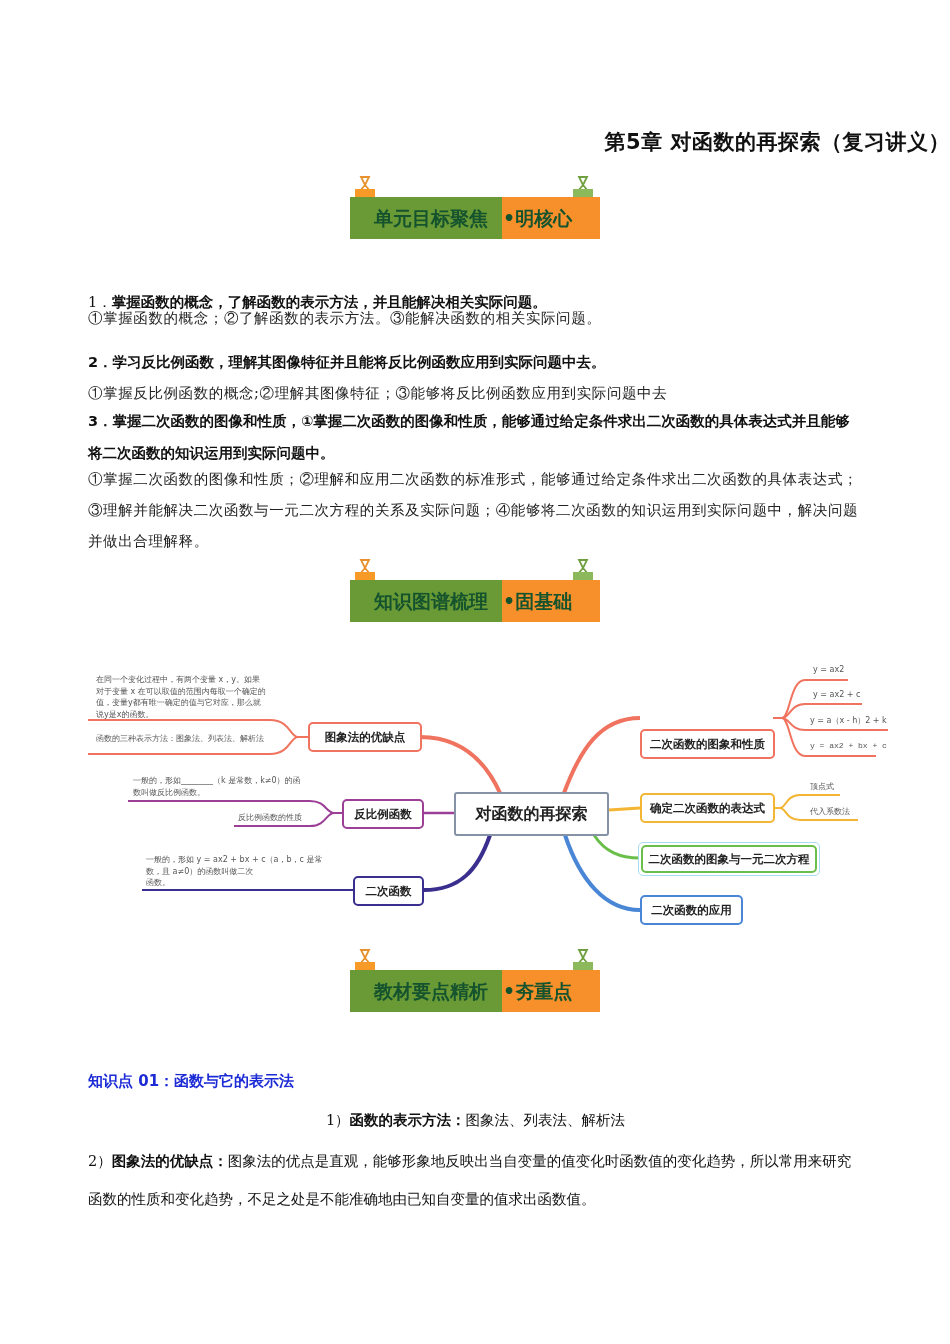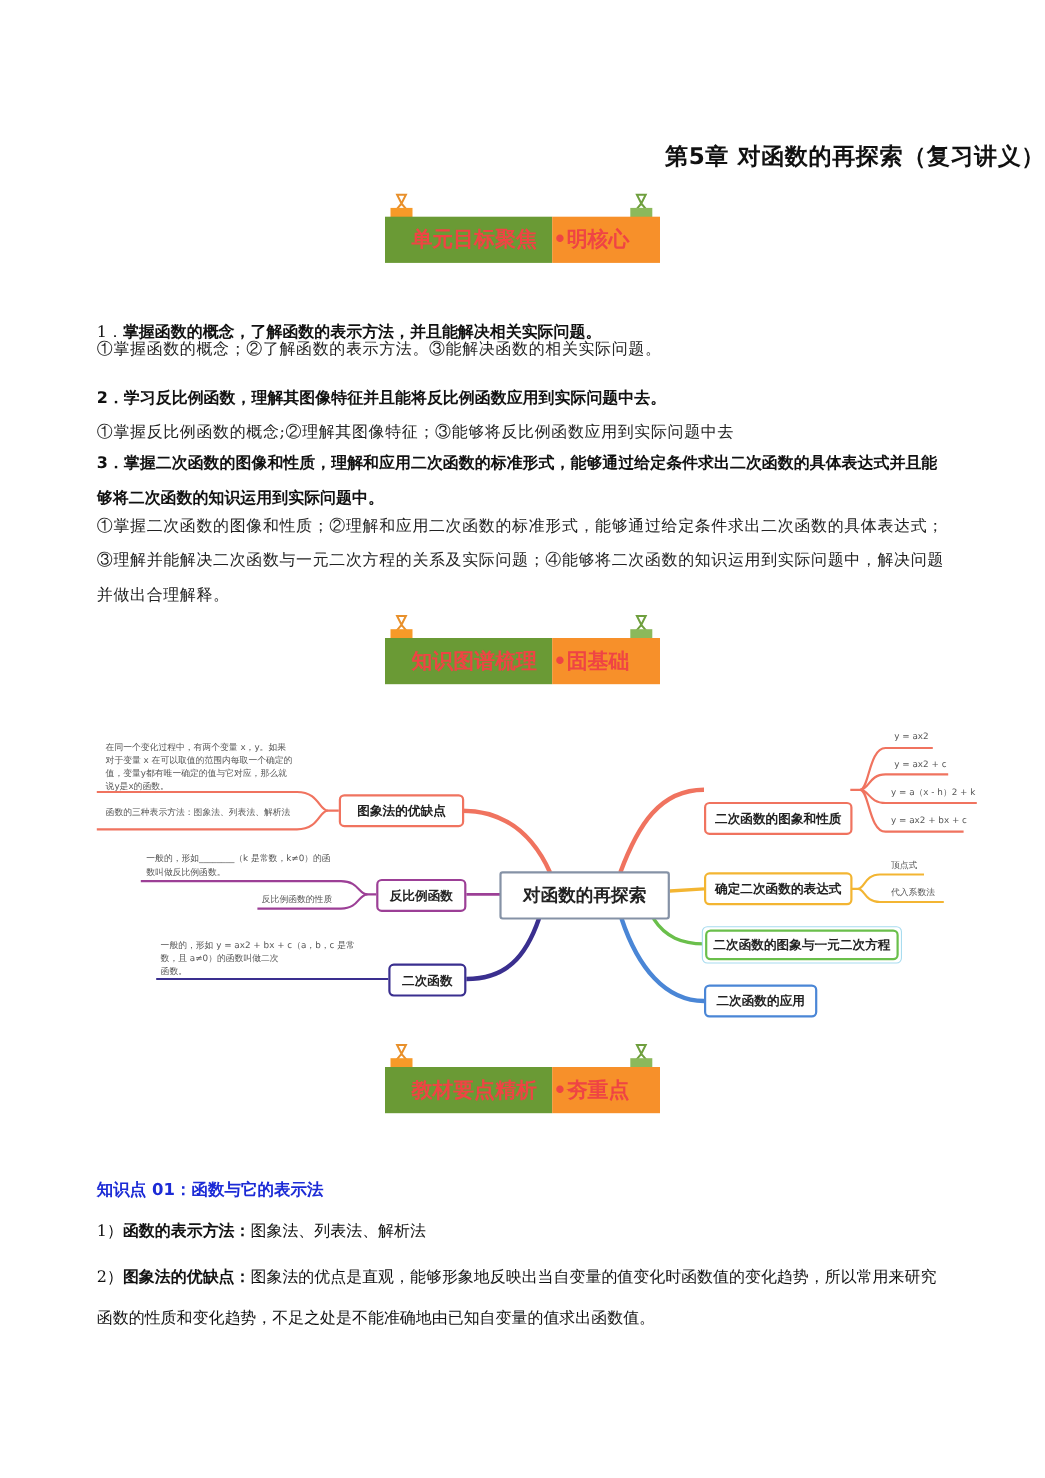--- a/index.html
+++ b/index.html
@@ -4,21 +4,21 @@
 <style>
   html, body { margin: 0; padding: 0; background: #ffffff; }
   body { width: 950px; height: 1344px; position: relative; overflow: hidden;
          font-family: "DejaVu Serif", "Liberation Serif", serif; color: #111; }
   .page-title { position: absolute; left: 0; width: 950px; top: 128px; text-align: right;
          font-family: "DejaVu Sans", "Liberation Sans", sans-serif; font-weight: bold; font-size: 21px; letter-spacing: 0.5px; }
 
   .banner { position: absolute; left: 350px; width: 250px; height: 42px; }
   .banner .green { position: absolute; left: 0; top: 0; width: 152px; height: 42px; background: #6a9a35; }
   .banner .orange { position: absolute; left: 152px; top: 0; width: 98px; height: 42px; background: #f7902a; }
-  .banner .txt { position: absolute; top: 0; height: 42px; line-height: 42px; color: #ef4444;
+  .banner .txt { position: absolute; top: 0; height: 42px; line-height: 42px; color: #14532d;
          font-family: "DejaVu Sans", "Liberation Sans", sans-serif; font-weight: bold; font-size: 19px; white-space: nowrap; }
   .banner .txt.l { left: 24px; }
   .banner .txt.r { left: 153px; }
   .clip { position: absolute; top: -22px; width: 22px; height: 30px; }
 
   .para { position: absolute; left: 88px; width: 775px; font-size: 14.5px; line-height: 32px; }
   .para.b { font-family: "DejaVu Sans", "Liberation Sans", sans-serif; font-weight: bold; font-size: 14.5px; }
   .para .n { font-family: "DejaVu Serif", serif; font-weight: normal; }
   .para.sub { color: #222; letter-spacing: 0.6px; }
   .kp-title { position: absolute; left: 88px; top: 1072px; color: #1c2bd6; font-weight: bold;
@@ -50,21 +50,21 @@
   <div class="green"></div>
     <div class="orange"></div>
   <div class="txt l">单元目标聚焦</div>
   <div class="txt r">•明核心</div>
 </div>
 
 <div class="para b" style="top:286px;"><span class="n">1．</span><span>掌握函数的概念，了解函数的表示方法，并且能解决相关实际问题。</span></div>
 <div class="para sub" style="top:302px;">①掌握函数的概念；②了解函数的表示方法。③能解决函数的相关实际问题。</div>
 <div class="para b" style="top:346px;"><span>2．</span><span>学习反比例函数，理解其图像特征并且能将反比例函数应用到实际问题中去。</span></div>
 <div class="para sub" style="top:377px;">①掌握反比例函数的概念;②理解其图像特征；③能够将反比例函数应用到实际问题中去</div>
-<div class="para b" style="top:405px;"><span>3．</span><span>掌握二次函数的图像和性质，理解和应用二次函数的标准形式，能够通过给定条件求出二次函数的具体表达式并且能够将二次函数的知识运用到实际问题中。</span></div>
+<div class="para b" style="top:405px;"><span>3．</span><span>掌握二次函数的图像和性质，①掌握二次函数的图像和性质，能够通过给定条件求出二次函数的具体表达式并且能够将二次函数的知识运用到实际问题中。</span></div>
 <div class="para sub" style="top:464px; line-height:31px;">①掌握二次函数的图像和性质；②理解和应用二次函数的标准形式，能够通过给定条件求出二次函数的具体表达式；③理解并能解决二次函数与一元二次方程的关系及实际问题；④能够将二次函数的知识运用到实际问题中，解决问题并做出合理解释。</div>
 
 <div class="banner" style="top:580px;">
   <svg class="clip" style="left:4px;" viewBox="0 0 22 30">
     <path d="M7 2 L15 2 L11 10 Z M11 10 L6 16 M11 10 L16 16" stroke="#e8902b" stroke-width="1.8" fill="none"></path>
     <rect x="1" y="14" width="20" height="16" fill="#f79a28"></rect>
   </svg>
   <svg class="clip" style="left:222px;" viewBox="0 0 22 30">
     <path d="M7 2 L15 2 L11 10 Z M11 10 L6 16 M11 10 L16 16" stroke="#6f9f3e" stroke-width="1.8" fill="none"></path>
     <rect x="1" y="14" width="20" height="16" fill="#8bb95b"></rect>
@@ -123,38 +123,38 @@
 <div class="mm-node" style="left:640px; top:729px; width:135px; height:30px; border-color:#f0735f;">二次函数的图象和性质</div>
 <div class="mm-node" style="left:640px; top:793px; width:135px; height:30px; border-color:#f3b532;">确定二次函数的表达式</div>
 <div class="mm-node" style="left:638px; top:842px; width:182px; height:34px; border-color:#a8dcef; border-width:1px; padding:2px;">
   <div class="mm-node" style="position:static; width:100%; height:100%; border-color:#6abf4b;">二次函数的图象与一元二次方程</div>
 </div>
 <div class="mm-node" style="left:640px; top:895px; width:103px; height:30px; border-color:#4a86d6;">二次函数的应用</div>
 
 <div class="mm-note" style="left:813px; top:664px;">y = ax2</div>
 <div class="mm-note" style="left:813px; top:689px;">y = ax2 + c</div>
 <div class="mm-note" style="left:810px; top:715px;">y = a（x - h）2 + k</div>
-<div class="mm-note" style="left:810px; top:740px;">y = ax2 + bx + c</div>
+<div class="mm-note" style="left:810px; top:740px;font-family:Liberation Mono, monospace;">y = ax2 + bx + c</div>
 <div class="mm-note" style="left:810px; top:781px;">顶点式</div>
 <div class="mm-note" style="left:810px; top:806px;">代入系数法</div>
 
 <div class="banner" style="top:970px;">
   <svg class="clip" style="left:4px;" viewBox="0 0 22 30">
     <path d="M7 2 L15 2 L11 10 Z M11 10 L6 16 M11 10 L16 16" stroke="#e8902b" stroke-width="1.8" fill="none"></path>
     <rect x="1" y="14" width="20" height="16" fill="#f79a28"></rect>
   </svg>
   <svg class="clip" style="left:222px;" viewBox="0 0 22 30">
     <path d="M7 2 L15 2 L11 10 Z M11 10 L6 16 M11 10 L16 16" stroke="#6f9f3e" stroke-width="1.8" fill="none"></path>
     <rect x="1" y="14" width="20" height="16" fill="#8bb95b"></rect>
   </svg>
   <div class="green"></div>
     <div class="orange"></div>
   <div class="txt l">教材要点精析</div>
   <div class="txt r">•夯重点</div>
 </div>
 
 <div class="kp-title">知识点 01：函数与它的表示法</div>
-<div class="para" style="top:1104px;">
+<div class="para" style="top:1104px;text-align:center;">
   <span>1）</span><span class="strong">函数的表示方法：</span><span>图象法、列表法、解析法</span>
 </div>
 <div class="para" style="top:1142px; line-height:38px;">
   <span>2）</span><span class="strong">图象法的优缺点：</span><span>图象法的优点是直观，能够形象地反映出当自变量的值变化时函数值的变化趋势，所以常用来研究函数的性质和变化趋势，不足之处是不能准确地由已知自变量的值求出函数值。</span>
 </div>
 
 </body></html>

